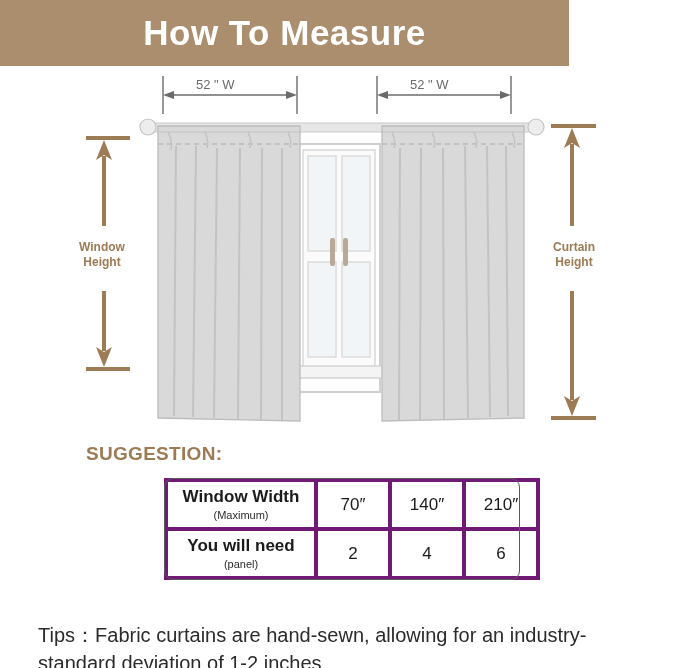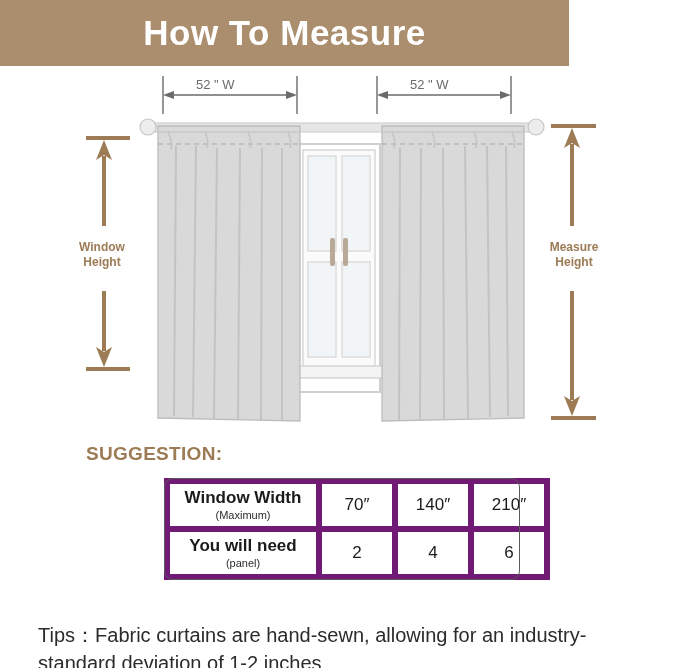--- a/index.html
+++ b/index.html
@@ -88,21 +88,21 @@
     width: 356px;
     height: 102px;
   }
   table.suggestion-table {
     border-collapse: collapse;
     width: 356px;
     height: 102px;
     table-layout: fixed;
   }
   table.suggestion-table td {
-    border: 6px solid #701a75;
+    border: 4px solid #701a75;
     text-align: center;
     vertical-align: middle;
     color: #1b1b1b;
     font-size: 17px;
     font-weight: bold;
     font-family: "Liberation Sans", sans-serif;
     padding: 0;
   }
   table.suggestion-table td.label-cell {
     width: 146px;
@@ -260,21 +260,21 @@
 
     <div class="topdim-label" id="top-dim-left-label">52 " W</div>
     <div class="topdim-label" id="top-dim-right-label">52 " W</div>
 
     <div class="dim-label" id="window-height-label">
       <span>Window</span><br>
       <span>Height</span>
     </div>
 
     <div class="dim-label" id="curtain-height-label">
-      <span>Measure</span><br>
+      <span>Curtain</span><br>
       <span>Height</span>
     </div>
   </div>
 
   <div class="suggestion-title">SUGGESTION:</div>
 
   <div class="table-wrap">
     <table class="suggestion-table">
       <tbody>
           <tr>

